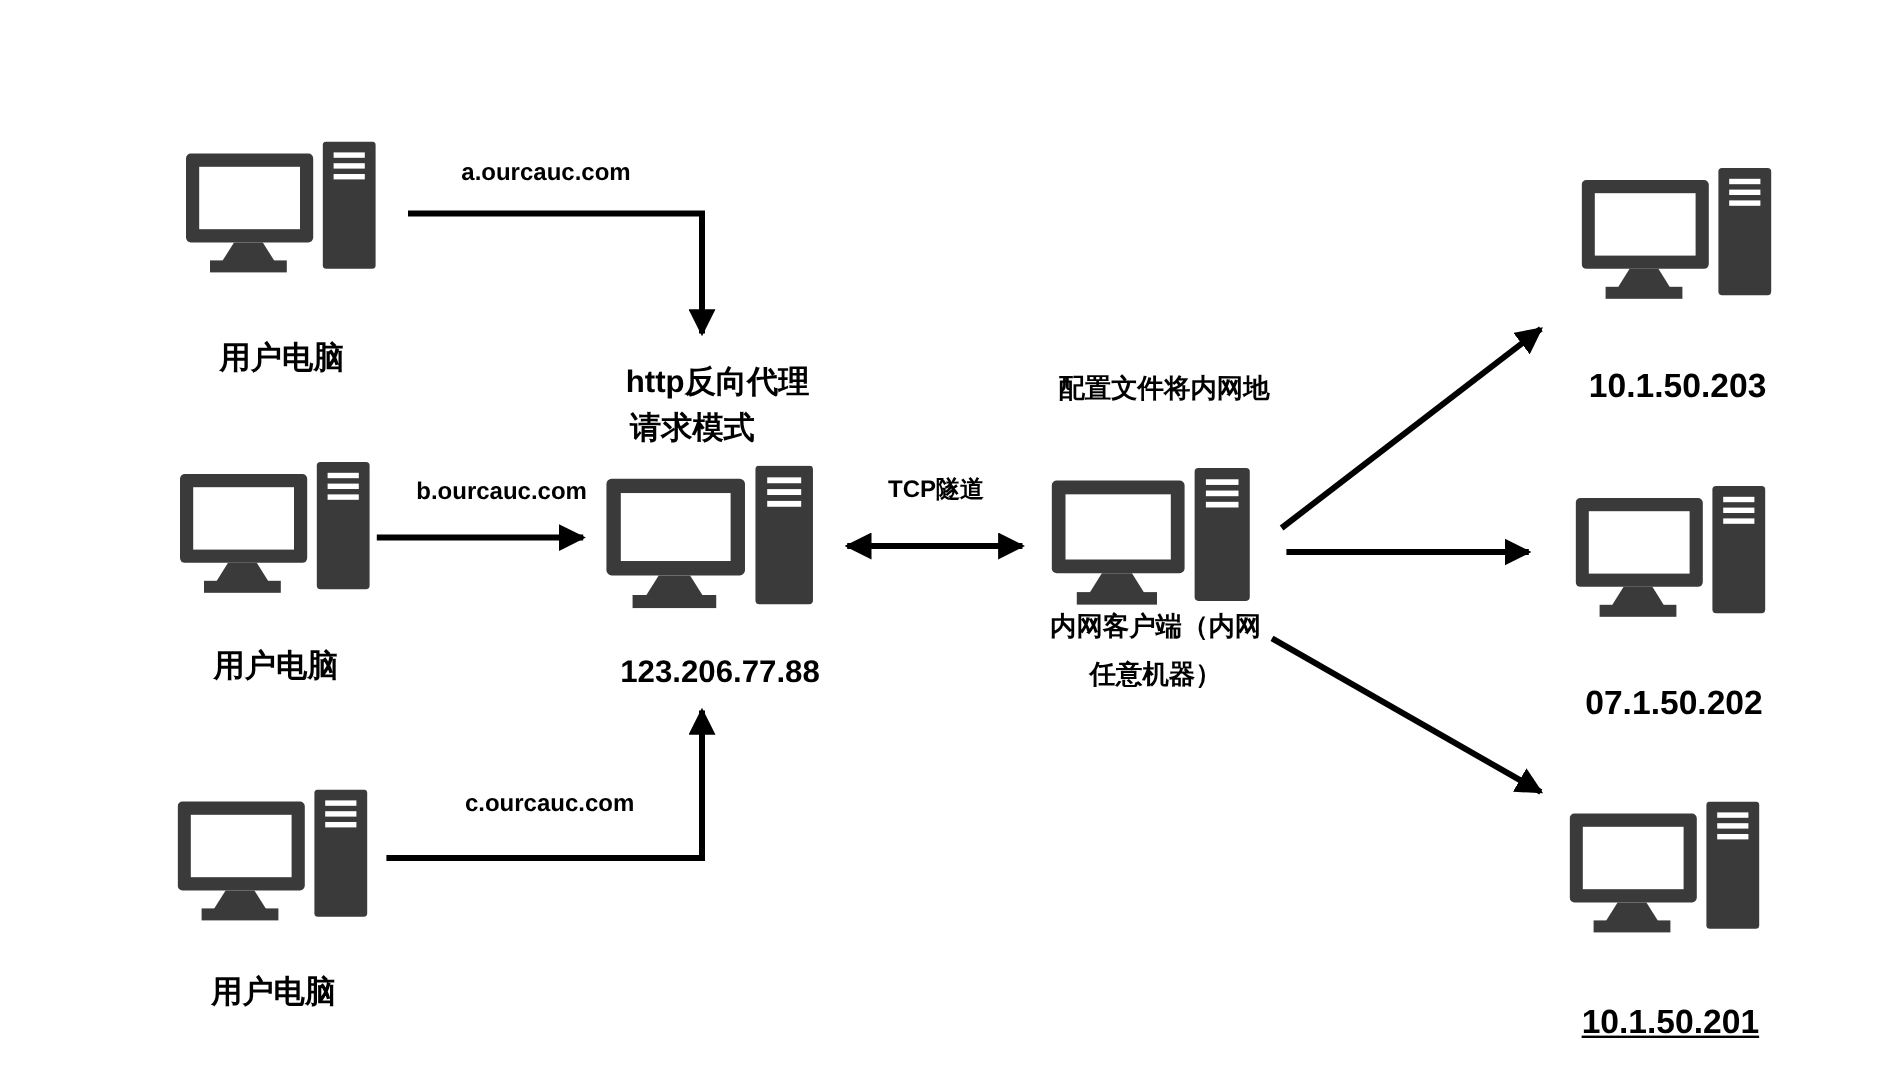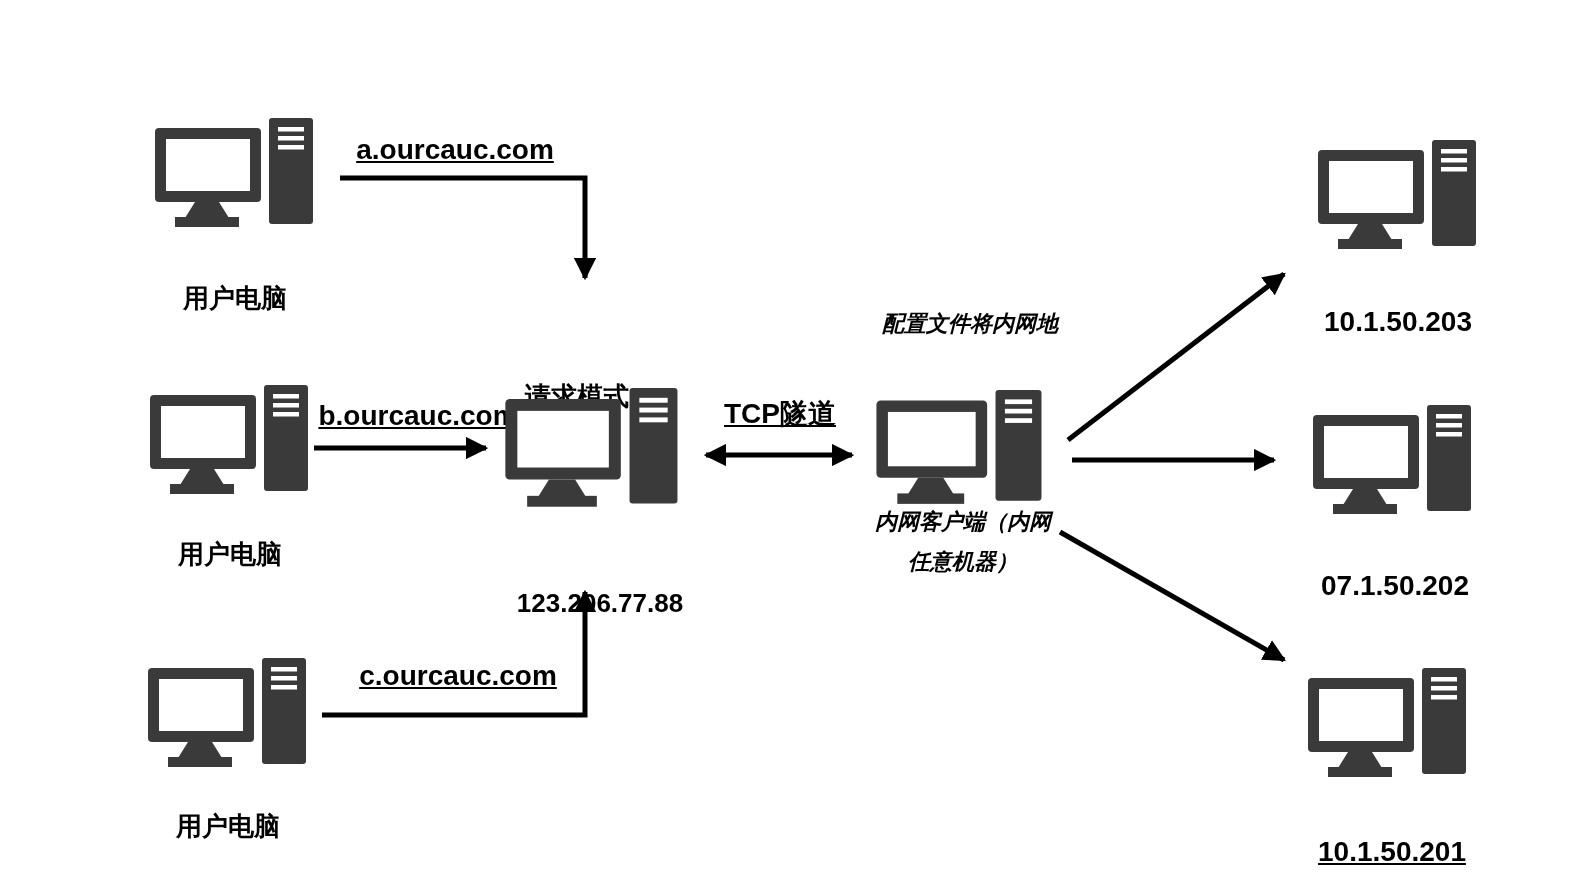--- a/index.html
+++ b/index.html
@@ -13,22 +13,22 @@
   .node{position:absolute;}
   .pc{display:block;color:#3a3a3a;}
   .lbl{
     position:absolute;
     font-weight:bold;
     color:#000000;
     text-align:center;
     white-space:nowrap;
     line-height:1.25;
   }
-  .s22{font-size:22px;font-style:italic;}
-  .s24{font-size:28px;text-decoration:underline;}
+  .s22{font-size:22px;}
+  .s24{font-size:20px;}
   .s26{font-size:26px;}
   .s28{font-size:28px;margin-top:12px;}
   #arrow-layer{position:absolute;left:0;top:0;}
   #icon-defs{position:absolute;width:0;height:0;}
 </style>
 </head>
 <body>
 
 <div id="canvas">
 
@@ -78,27 +78,28 @@
     <svg class="pc" width="160" height="112">
         <use href="#pc-icon"></use>
       </svg>
   </div>
   <div class="lbl s26" style="left:128px;top:810px;width:200px;">用户电脑</div>
 
   <div class="lbl s24" style="left:305px;top:132px;width:300px;">a.ourcauc.com</div>
   <div class="lbl s24" style="left:268px;top:398px;width:300px;">b.ourcauc.com</div>
   <div class="lbl s24" style="left:308px;top:658px;width:300px;">c.ourcauc.com</div>
 
-  <div class="lbl s26" style="left:457px;top:340px;width:240px;margin-top:40px;">请求模式</div>
+  <div class="lbl s26" style="left:478px;top:302px;width:240px;">http反向代理</div>
+  <div class="lbl s26" style="left:457px;top:340px;width:240px;">请求模式</div>
   <div class="node" style="left:505px;top:388px;">
     <svg class="pc" width="175" height="122">
         <use href="#pc-icon"></use>
       </svg>
   </div>
-  <div class="lbl s26" style="left:490px;top:543px;width:220px;margin-top:44px;">123.206.77.88</div>
+  <div class="lbl s26" style="left:490px;top:543px;width:220px;">123.206.77.88</div>
 
   <div class="lbl s24" style="left:700px;top:396px;width:160px;">TCP隧道</div>
 
   <div class="lbl s22" style="left:855px;top:310px;width:230px;">配置文件将内网地</div>
   <div class="node" style="left:876px;top:390px;">
     <svg class="pc" width="168" height="117">
         <use href="#pc-icon"></use>
       </svg>
   </div>
   <div class="lbl s22" style="left:848px;top:508px;width:230px;">内网客户端（内网</div>

